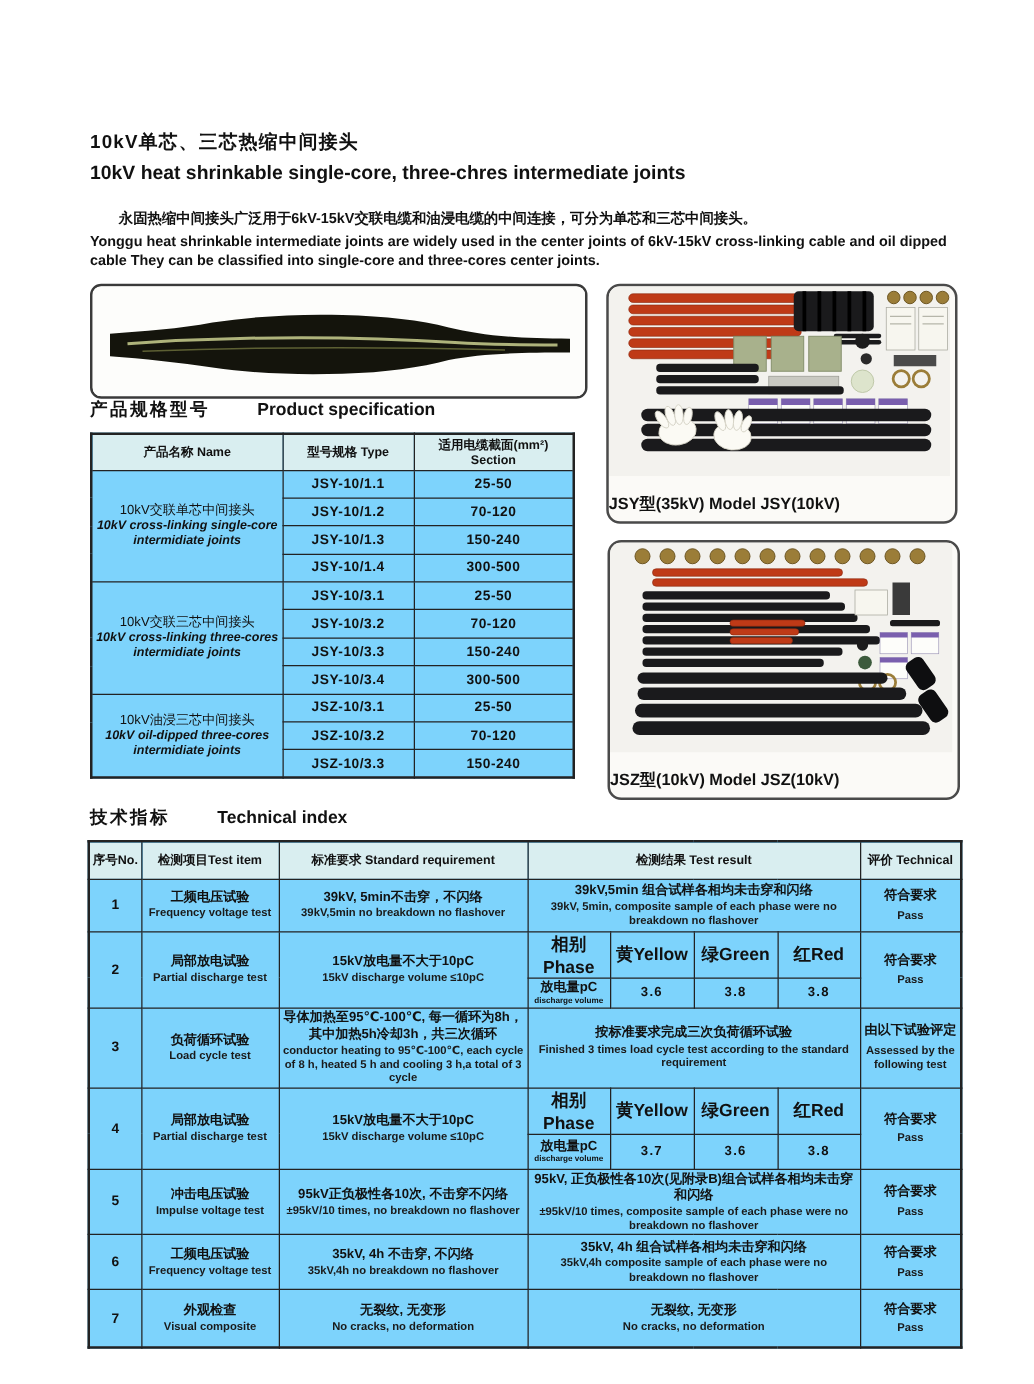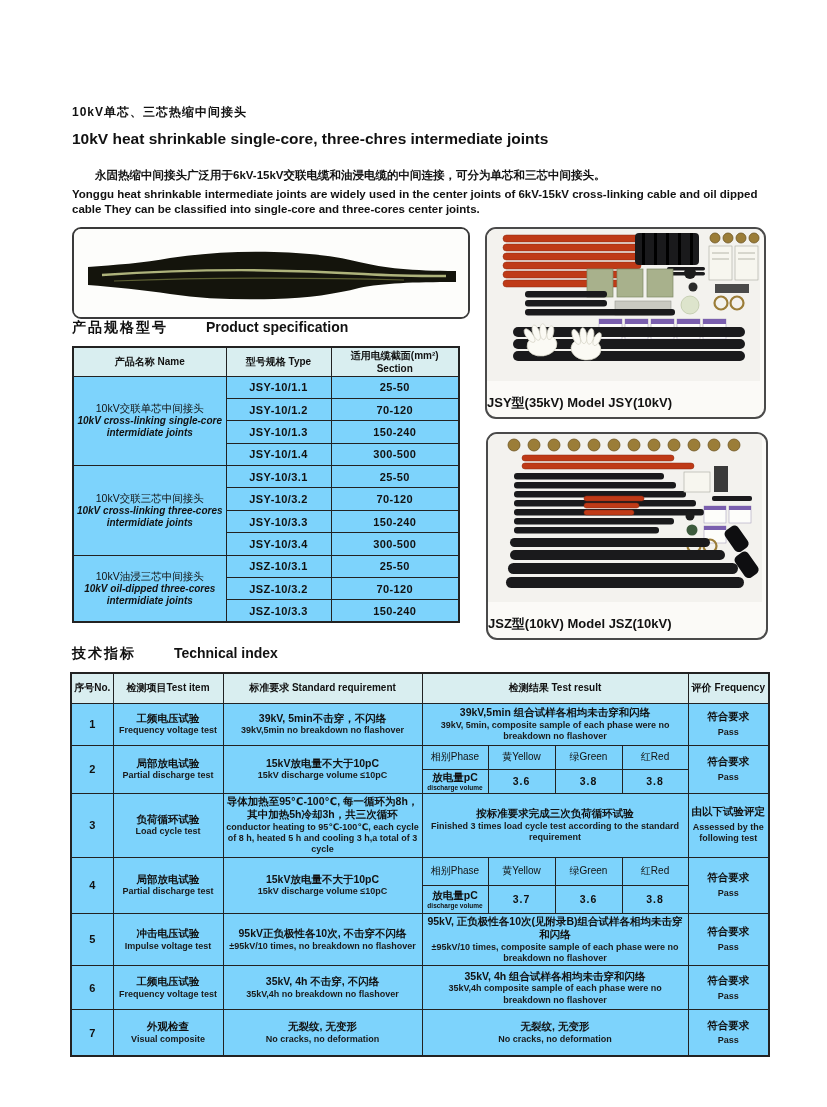--- a/index.html
+++ b/index.html
@@ -10,21 +10,21 @@
     --border:#222;
   }
   html,body{margin:0;padding:0;background:#ffffff;}
   .page{
     position:relative;width:827px;height:1107px;background:#fff;overflow:hidden;
     font-family:"Liberation Sans","DejaVu Sans",sans-serif;color:#111;
   }
   .abs{position:absolute;}
 
   
-  .title-zh{left:72px;top:104px;font-size:12px;font-weight:bold;letter-spacing:1px;}
+  .title-zh{left:72px;top:104px;font-size:15px;font-weight:bold;letter-spacing:1px;}
   .title-en{left:72px;top:130px;font-size:15.5px;font-weight:bold;}
   .intro{left:72px;top:168px;width:702px;font-size:11.5px;font-weight:bold;line-height:1.35;}
   .intro .zh-line{text-indent:2em;margin:0 0 3px 0;}
   .intro .en-line{margin:0;}
 
   
   .section-heading{font-size:14px;font-weight:bold;}
   .section-heading .zh-part{margin-right:34px;letter-spacing:2px;}
   .spec-heading{left:72px;top:319px;}
   .tech-heading{left:72px;top:645px;}
@@ -58,21 +58,21 @@
   .name-cell .en-name{font-size:10px;font-weight:bold;line-height:1.2;font-style:italic;}
   .mono-cell{font-size:11px;font-weight:bold;letter-spacing:.4px;}
 
   
   .tech-table{left:70px;top:672px;width:698px;border:2px solid var(--border);}
   .tech-table thead tr{height:30px;}
   .tech-table thead th{font-size:10px;}
   .zh{font-size:10.5px;font-weight:bold;line-height:1.3;}
   .en{font-size:9px;font-weight:bold;line-height:1.25;color:#1a1a1a;}
   .no-cell{font-size:11px;font-weight:bold;}
-  .phase-head{font-size:10px;font-weight:normal;}
+  .phase-head{font-size:14px;font-weight:bold;}
   .phase-val{font-size:10.5px;font-weight:bold;letter-spacing:1px;}
   .tiny{font-size:6.5px;font-weight:bold;line-height:1;}
   .eval-gap .en{margin-top:12px;}
   .eval-cell .en{margin-top:3px;}
 
   
   .fill-red{fill:var(--tube-red);stroke:#8c2a10;stroke-width:.5;}
   .fill-black{fill:var(--tube-black);}
   .fill-brass{fill:var(--brass);stroke:#6e5724;stroke-width:.8;}
   .ring{fill:none;stroke:var(--brass);stroke-width:2.2;}
@@ -366,21 +366,21 @@
         <col style="width:67px">
         <col style="width:66px">
       <col style="width:81px">
     </colgroup>
     <thead>
       <tr>
         <th>序号No.</th>
         <th>检测项目Test item</th>
         <th>标准要求 Standard requirement</th>
         <th colspan="4">检测结果 Test result</th>
-        <th>评价 Frequency</th>
+        <th>评价 Technical</th>
       </tr>
     </thead>
     <tbody id="tech-body">
         <tr style="height: 42px;">
           <td class="no-cell" rowspan="1">1</td>
           <td rowspan="1">
             <div class="zh">工频电压试验</div>
             <div class="en">Frequency voltage test</div>
           </td>
           <td rowspan="1">

